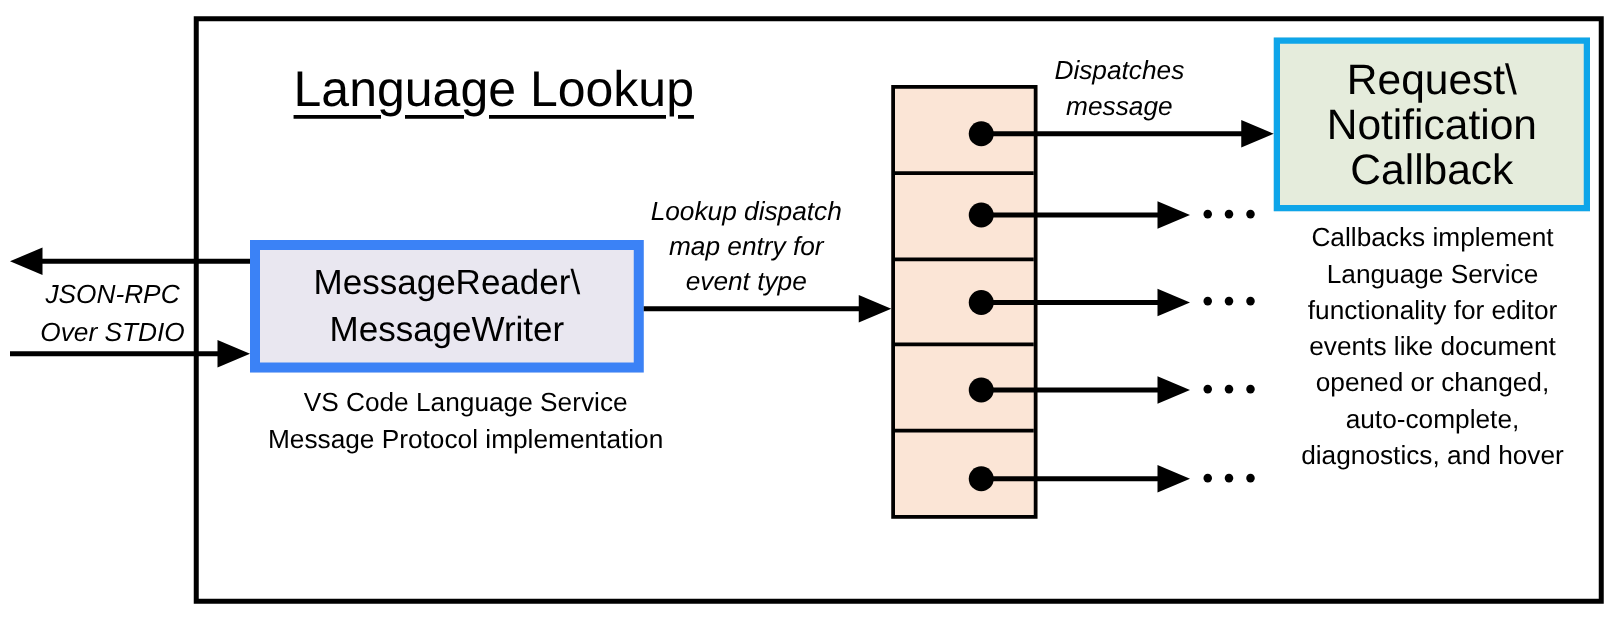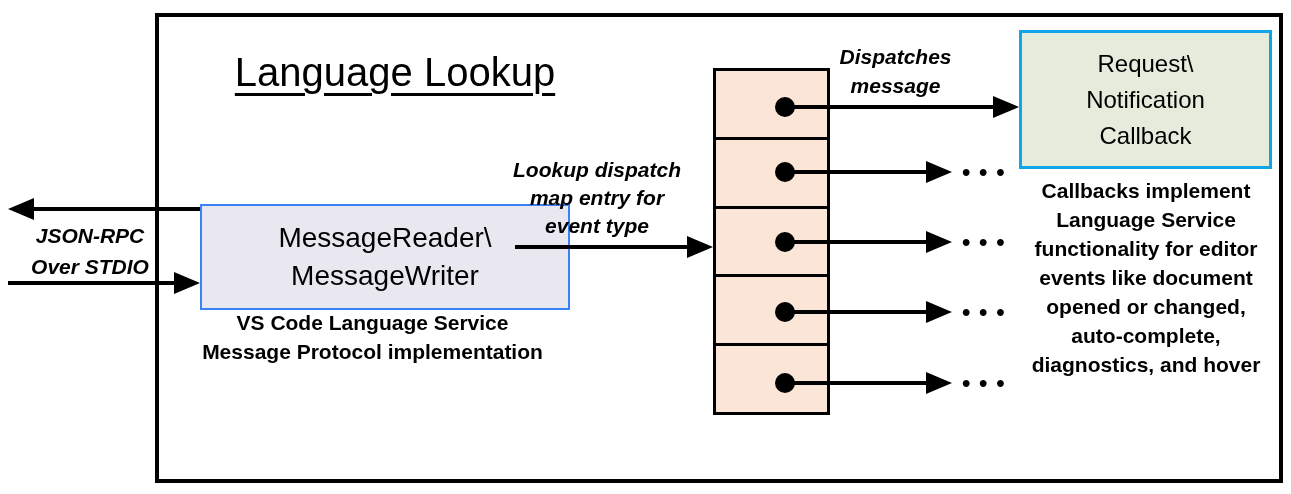--- a/index.html
+++ b/index.html
@@ -10,44 +10,44 @@
     color: #000;
   }
   #canvas {
     position: relative;
     width: 1291px;
     height: 494px;
     background: #fff;
     overflow: hidden;
   }
   .abs { position: absolute; }
-  .center { text-align: center; font-weight: bold; }
+  .center { text-align: center; }
   .preline { white-space: pre-line; }
   .italic { font-style: italic; }
 
   #outer-box {
     left: 155px; top: 13px;
     width: 1128px; height: 470px;
     border: 4px solid #000;
     box-sizing: border-box;
     background: #fff;
   }
   #diagram-title {
     left: 200px; top: 50px; width: 390px;
     font-size: 40px;
     text-align: center;
     text-decoration: underline;
     text-decoration-thickness: 3px;
     text-underline-offset: 7px;
   }
   #reader-box {
-    left: 200px; top: 204px;
-    width: 370px; height: 106px;
-    box-sizing: border-box;
-    border: 2px solid #3b82f6;
+    left: 200px; top: 192px;
+    width: 315px; height: 106px;
+    box-sizing: border-box;
+    border: 8px solid #3b82f6;
     background: var(--reader_box_fill, #E9E7F0);
     display: flex; align-items: center; justify-content: center;
     font-size: 28px; line-height: 38px;
     text-align: center;
   }
   #reader-caption {
     left: 185px; top: 308px; width: 375px;
     font-size: 21px; line-height: 29px;
   }
   #stdio-label {
@@ -73,24 +73,24 @@
   .dispatch-cell { flex: 1; border-bottom: 3px solid #000; }
   .dispatch-cell:last-child { border-bottom: none; }
   #dispatch-map-caption {
     left: 655px; top: 424px; width: 235px;
     font-size: 21px; line-height: 27px;
   }
   #callback-box {
     left: 1019px; top: 30px;
     width: 253px; height: 139px;
     box-sizing: border-box;
-    border: 3px solid #0ea5e9;
+    border: 5px solid #0ea5e9;
     background: var(--callback_box_fill, #E5ECDC);
     display: flex; align-items: center; justify-content: center;
-    font-size: 24px; line-height: 36px;
+    font-size: 34px; line-height: 36px;
     text-align: center;
   }
   #callback-caption {
     left: 1012px; top: 176px; width: 268px;
     font-size: 21px; line-height: 29px;
   }
   .ellipsis {
     width: 60px; height: 30px;
     display: flex; align-items: center; justify-content: flex-start;
     font-size: 24px; font-weight: bold;

